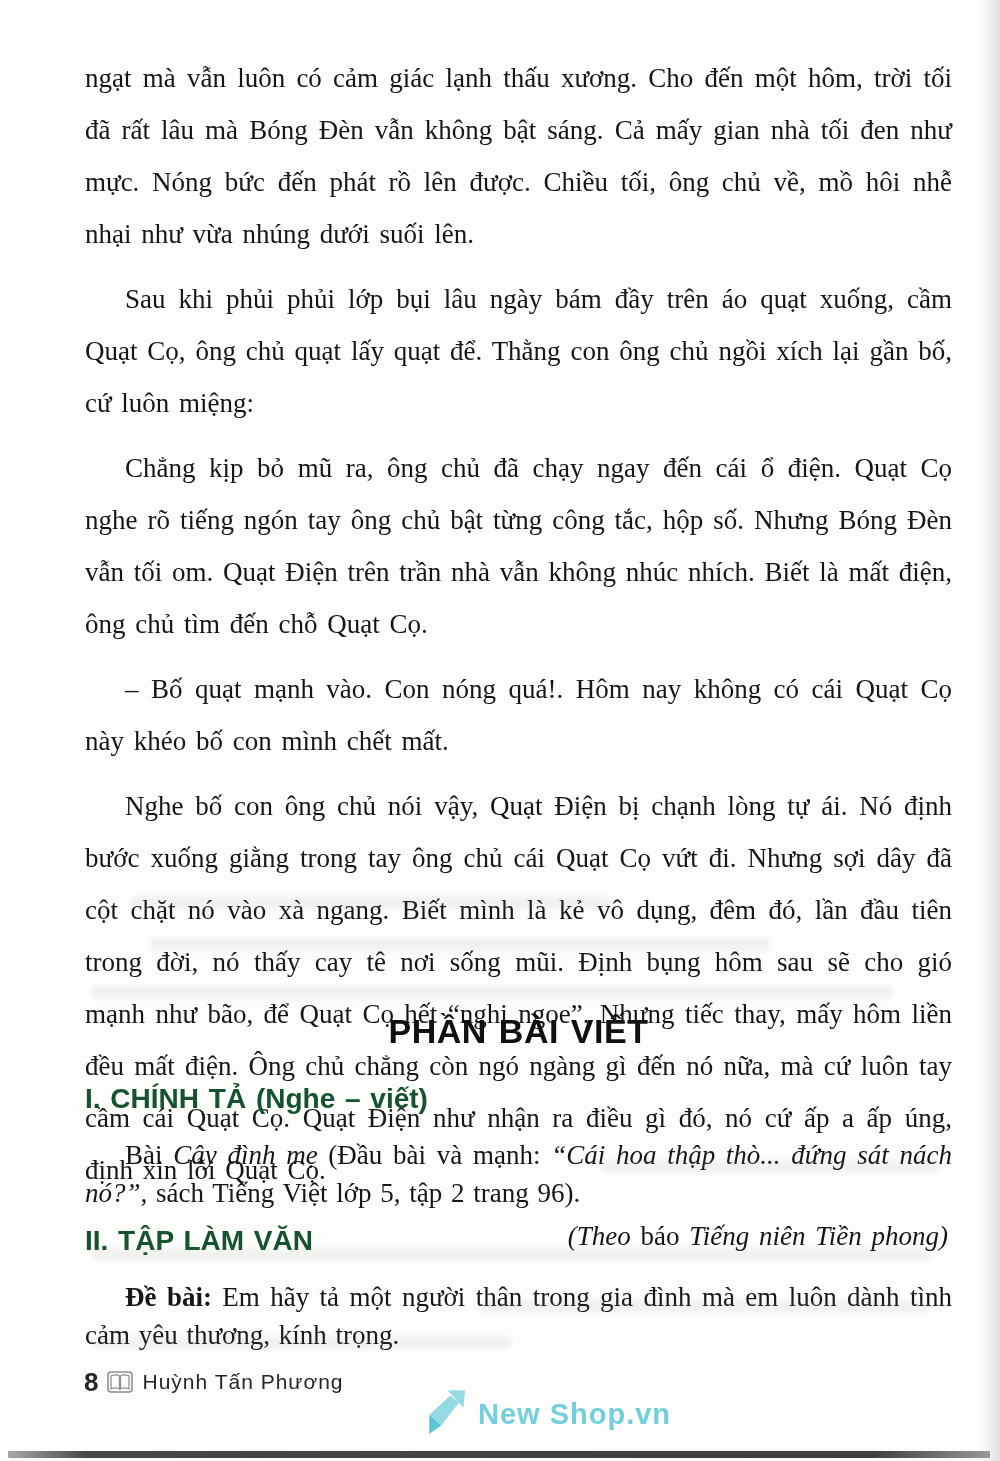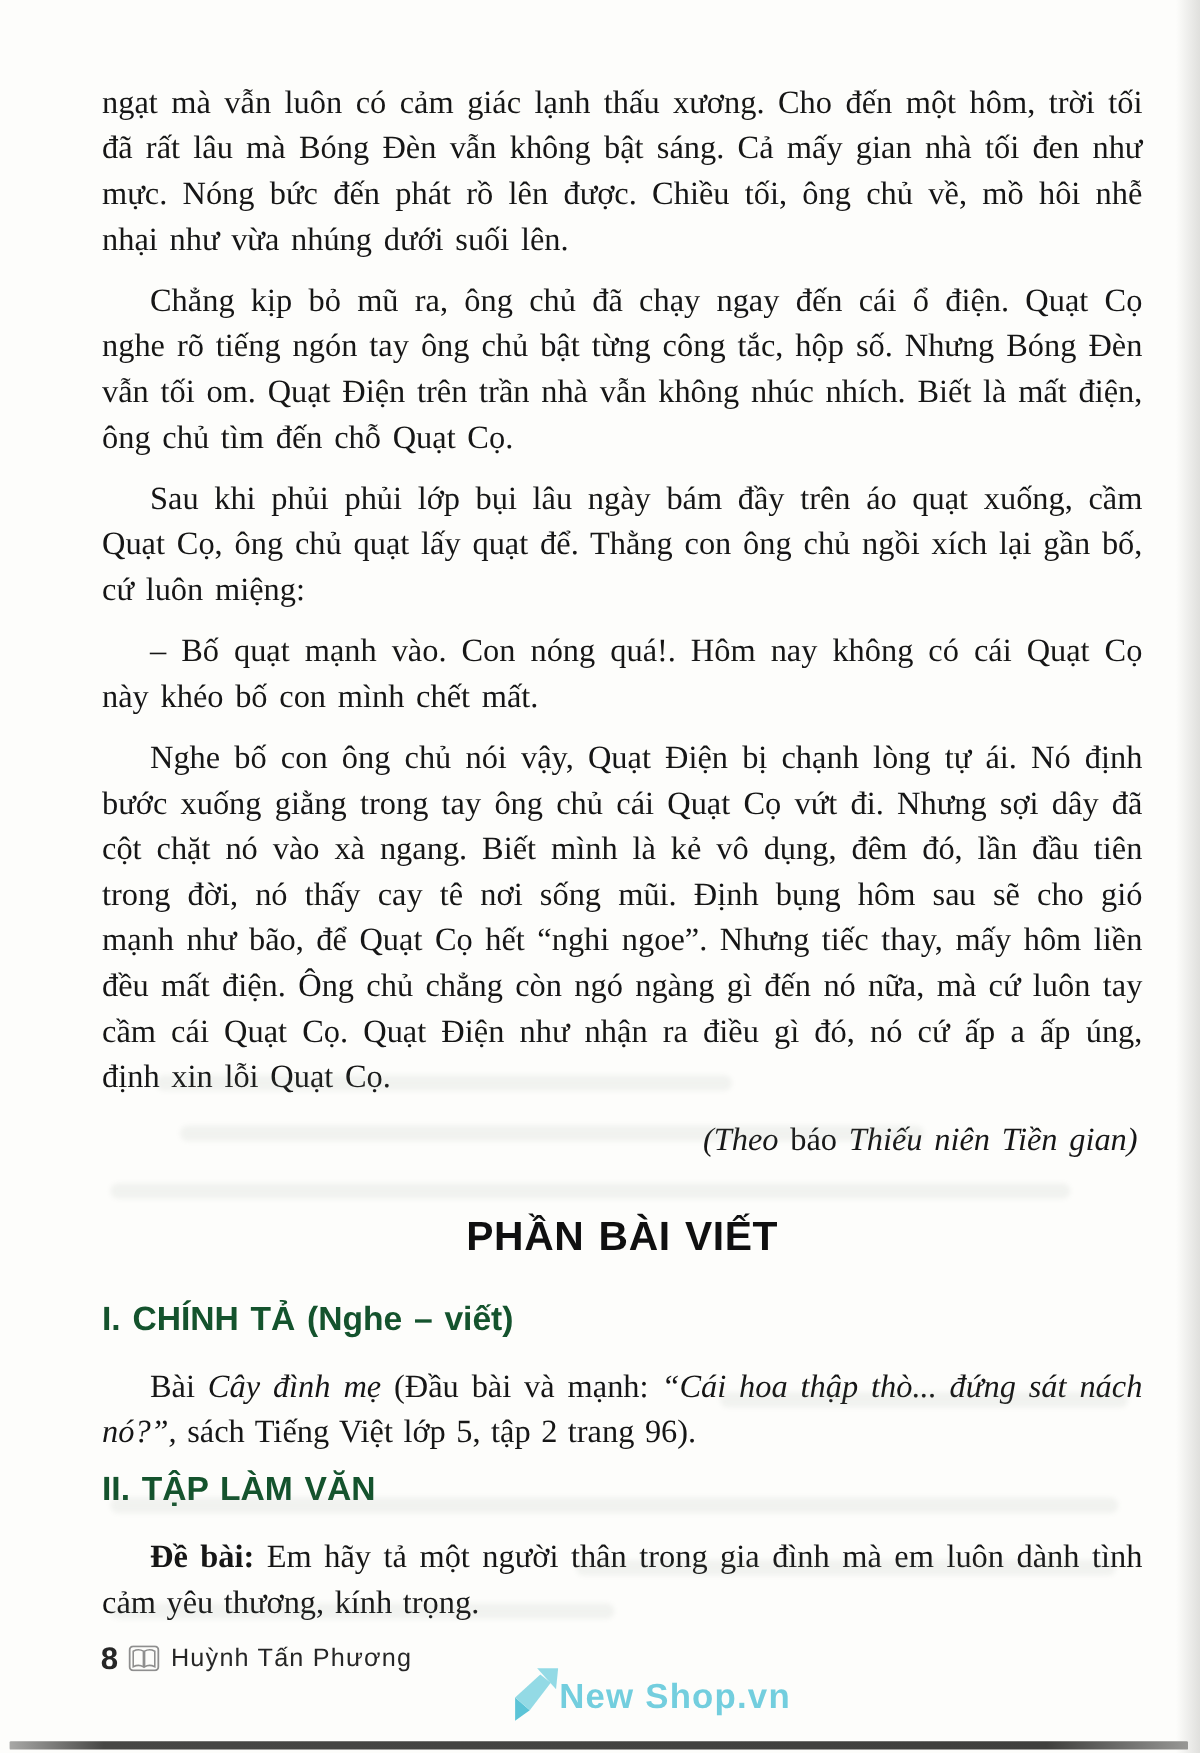--- a/index.html
+++ b/index.html
@@ -36,22 +36,22 @@
   .sm1 { left: 130px; top: 896px; width: 480px; }
   .sm2 { left: 150px; top: 938px; width: 620px; }
   .sm3 { left: 92px;  top: 986px; width: 800px; }
   .sm4 { left: 600px; top: 1160px; width: 340px; }
   .sm5 { left: 92px;  top: 1248px; width: 840px; }
   .sm6 { left: 480px; top: 1300px; width: 450px; }
   .sm7 { left: 92px;  top: 1336px; width: 420px; }
 
   
   .story {
-    position: absolute; left: 85px; right: 48px; top: 66px;
-    font-size: 27px; line-height: 38px;
+    position: absolute; left: 85px; right: 48px; top: 52px;
+    font-size: 27px; line-height: 52px;
     text-align: justify; word-spacing: 3px;
   }
   .story p { margin: 0 0 13px 0; text-indent: 40px; }
   .story p.no-indent { text-indent: 0; }
   .attribution {
     margin-top: 14px; text-align: right; padding-right: 4px;
     font-size: 27px;
   }
   .it { font-style: italic; }
   .b  { font-weight: bold; }
@@ -81,42 +81,42 @@
     font-family: "Liberation Sans", "DejaVu Sans", sans-serif;
     color: #262626;
   }
   .footer .page-num { font-weight: bold; font-size: 26px; }
   .footer .book-icon { display: inline-flex; opacity: 0.75; }
   .footer .author { font-size: 21px; letter-spacing: 1px; }
 
   
   .watermark {
     position: absolute; left: 424px; top: 1388px;
-    display: flex; align-items: center; gap: 0;
+    display: flex; align-items: center; gap: 12px;
     opacity: 0.92;
   }
   .watermark .wm-text {
     font-family: "Liberation Sans", "DejaVu Sans", sans-serif;
     font-weight: bold; font-size: 29px; letter-spacing: 1px;
     color: #68cbdc;
   }
 </style>
 </head>
 <body>
 
 <div class="page">
 
   <div class="story">
     <p class="no-indent">ngạt mà vẫn luôn có cảm giác lạnh thấu xương. Cho đến một hôm, trời tối đã rất lâu mà Bóng Đèn vẫn không bật sáng. Cả mấy gian nhà tối đen như mực. Nóng bức đến phát rồ lên được. Chiều tối, ông chủ về, mồ hôi nhễ nhại như vừa nhúng dưới suối lên.</p>
+    <p>Sau khi phủi phủi lớp bụi lâu ngày bám đầy trên áo quạt xuống, cầm Quạt Cọ, ông chủ quạt lấy quạt để. Thằng con ông chủ ngồi xích lại gần bố, cứ luôn miệng:</p>
     <p>Chẳng kịp bỏ mũ ra, ông chủ đã chạy ngay đến cái ổ điện. Quạt Cọ nghe rõ tiếng ngón tay ông chủ bật từng công tắc, hộp số. Nhưng Bóng Đèn vẫn tối om. Quạt Điện trên trần nhà vẫn không nhúc nhích. Biết là mất điện, ông chủ tìm đến chỗ Quạt Cọ.</p>
-    <p>Sau khi phủi phủi lớp bụi lâu ngày bám đầy trên áo quạt xuống, cầm Quạt Cọ, ông chủ quạt lấy quạt để. Thằng con ông chủ ngồi xích lại gần bố, cứ luôn miệng:</p>
     <p>– Bố quạt mạnh vào. Con nóng quá!. Hôm nay không có cái Quạt Cọ này khéo bố con mình chết mất.</p>
     <p>Nghe bố con ông chủ nói vậy, Quạt Điện bị chạnh lòng tự ái. Nó định bước xuống giằng trong tay ông chủ cái Quạt Cọ vứt đi. Nhưng sợi dây đã cột chặt nó vào xà ngang. Biết mình là kẻ vô dụng, đêm đó, lần đầu tiên trong đời, nó thấy cay tê nơi sống mũi. Định bụng hôm sau sẽ cho gió mạnh như bão, để Quạt Cọ hết “nghi ngoe”. Nhưng tiếc thay, mấy hôm liền đều mất điện. Ông chủ chẳng còn ngó ngàng gì đến nó nữa, mà cứ luôn tay cầm cái Quạt Cọ. Quạt Điện như nhận ra điều gì đó, nó cứ ấp a ấp úng, định xin lỗi Quạt Cọ.</p>
     <div class="attribution">
-      <span class="it">(Theo</span><span> báo </span><span class="it">Thiếu niên Tiền gian)</span>
+      <span class="it">(Theo</span><span> báo </span><span class="it">Tiếng niên Tiền phong)</span>
     </div>
   </div>
 
   <div class="lower">
     <h1 class="part-title">PHẦN BÀI VIẾT</h1>
 
     <h2 class="section-heading">I. CHÍNH TẢ (Nghe – viết)</h2>
     <p class="body-par">
       <span>Bài </span><span class="it">Cây đình mẹ</span><span> (Đầu bài và mạnh: </span><span class="it">“Cái hoa thập thò... đứng sát nách nó?”,</span><span> sách Tiếng Việt lớp 5, tập 2 trang 96).</span>
     </p>

